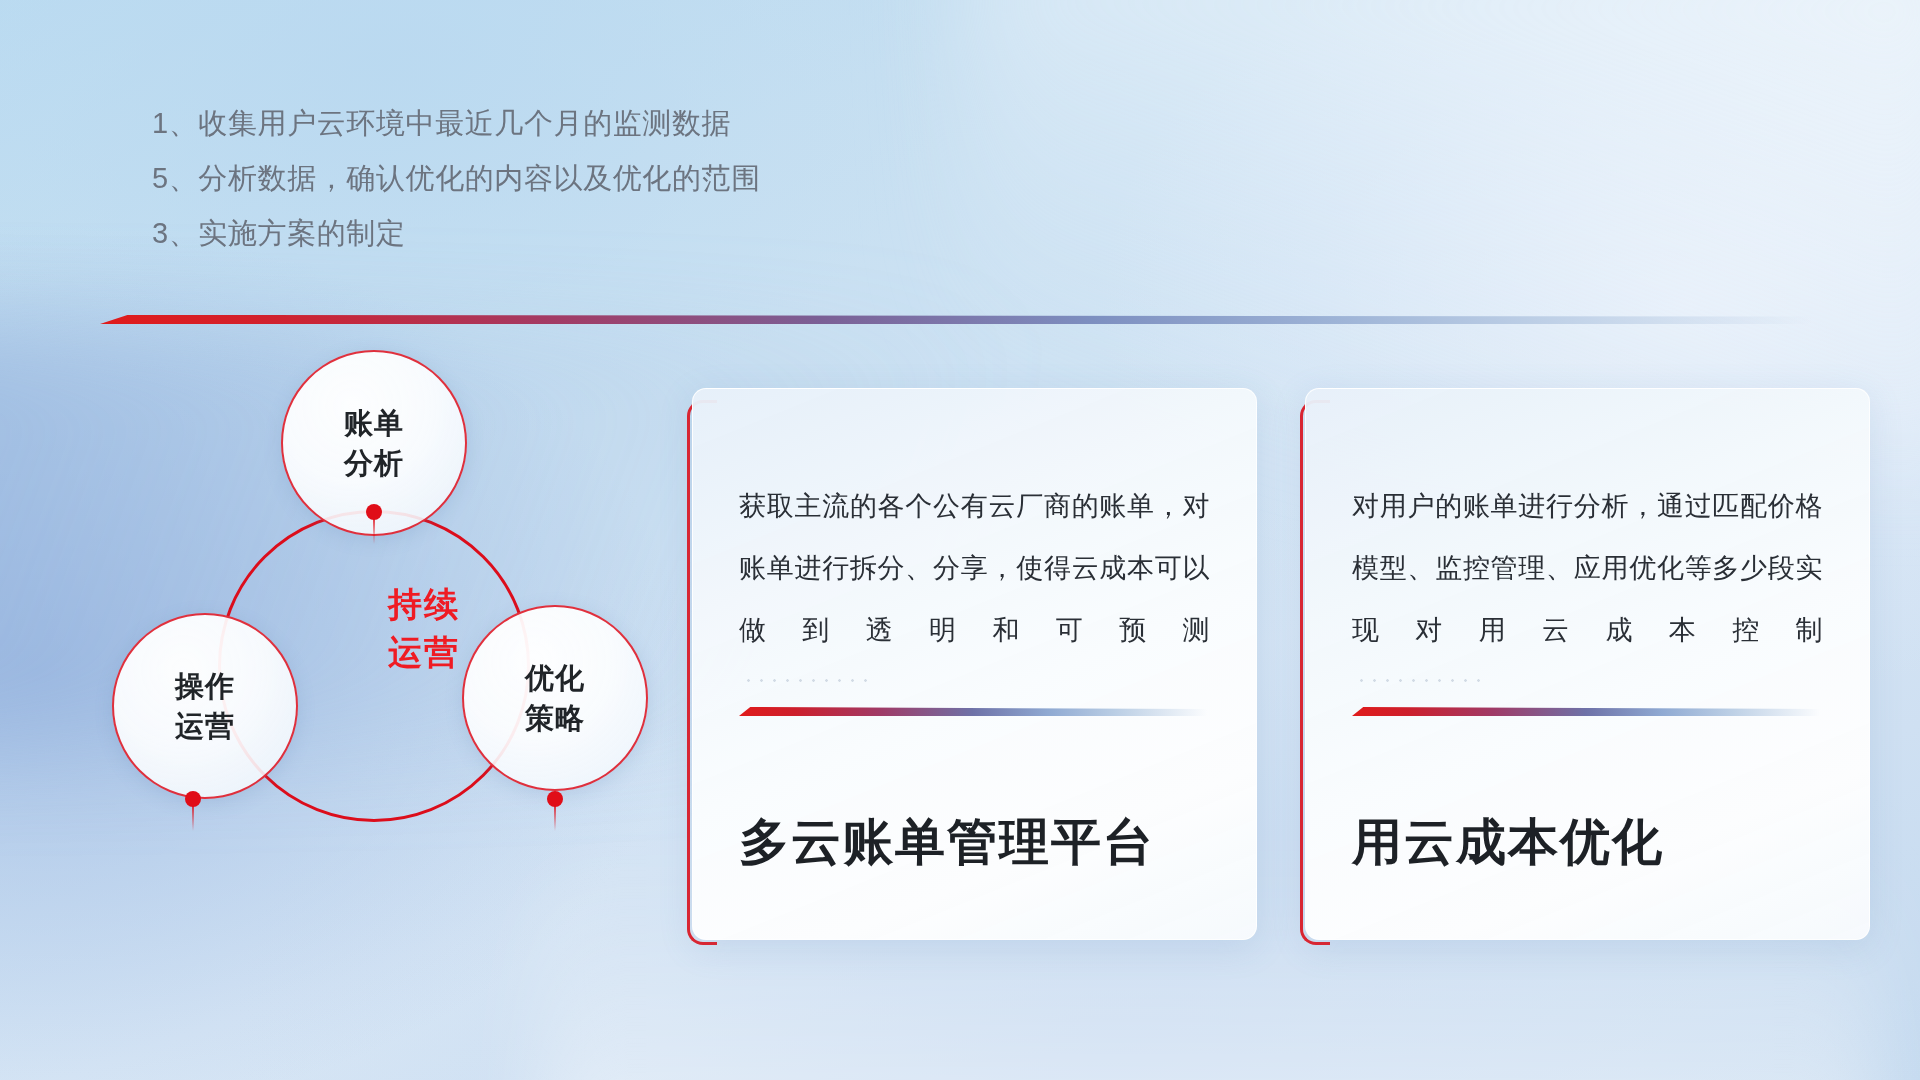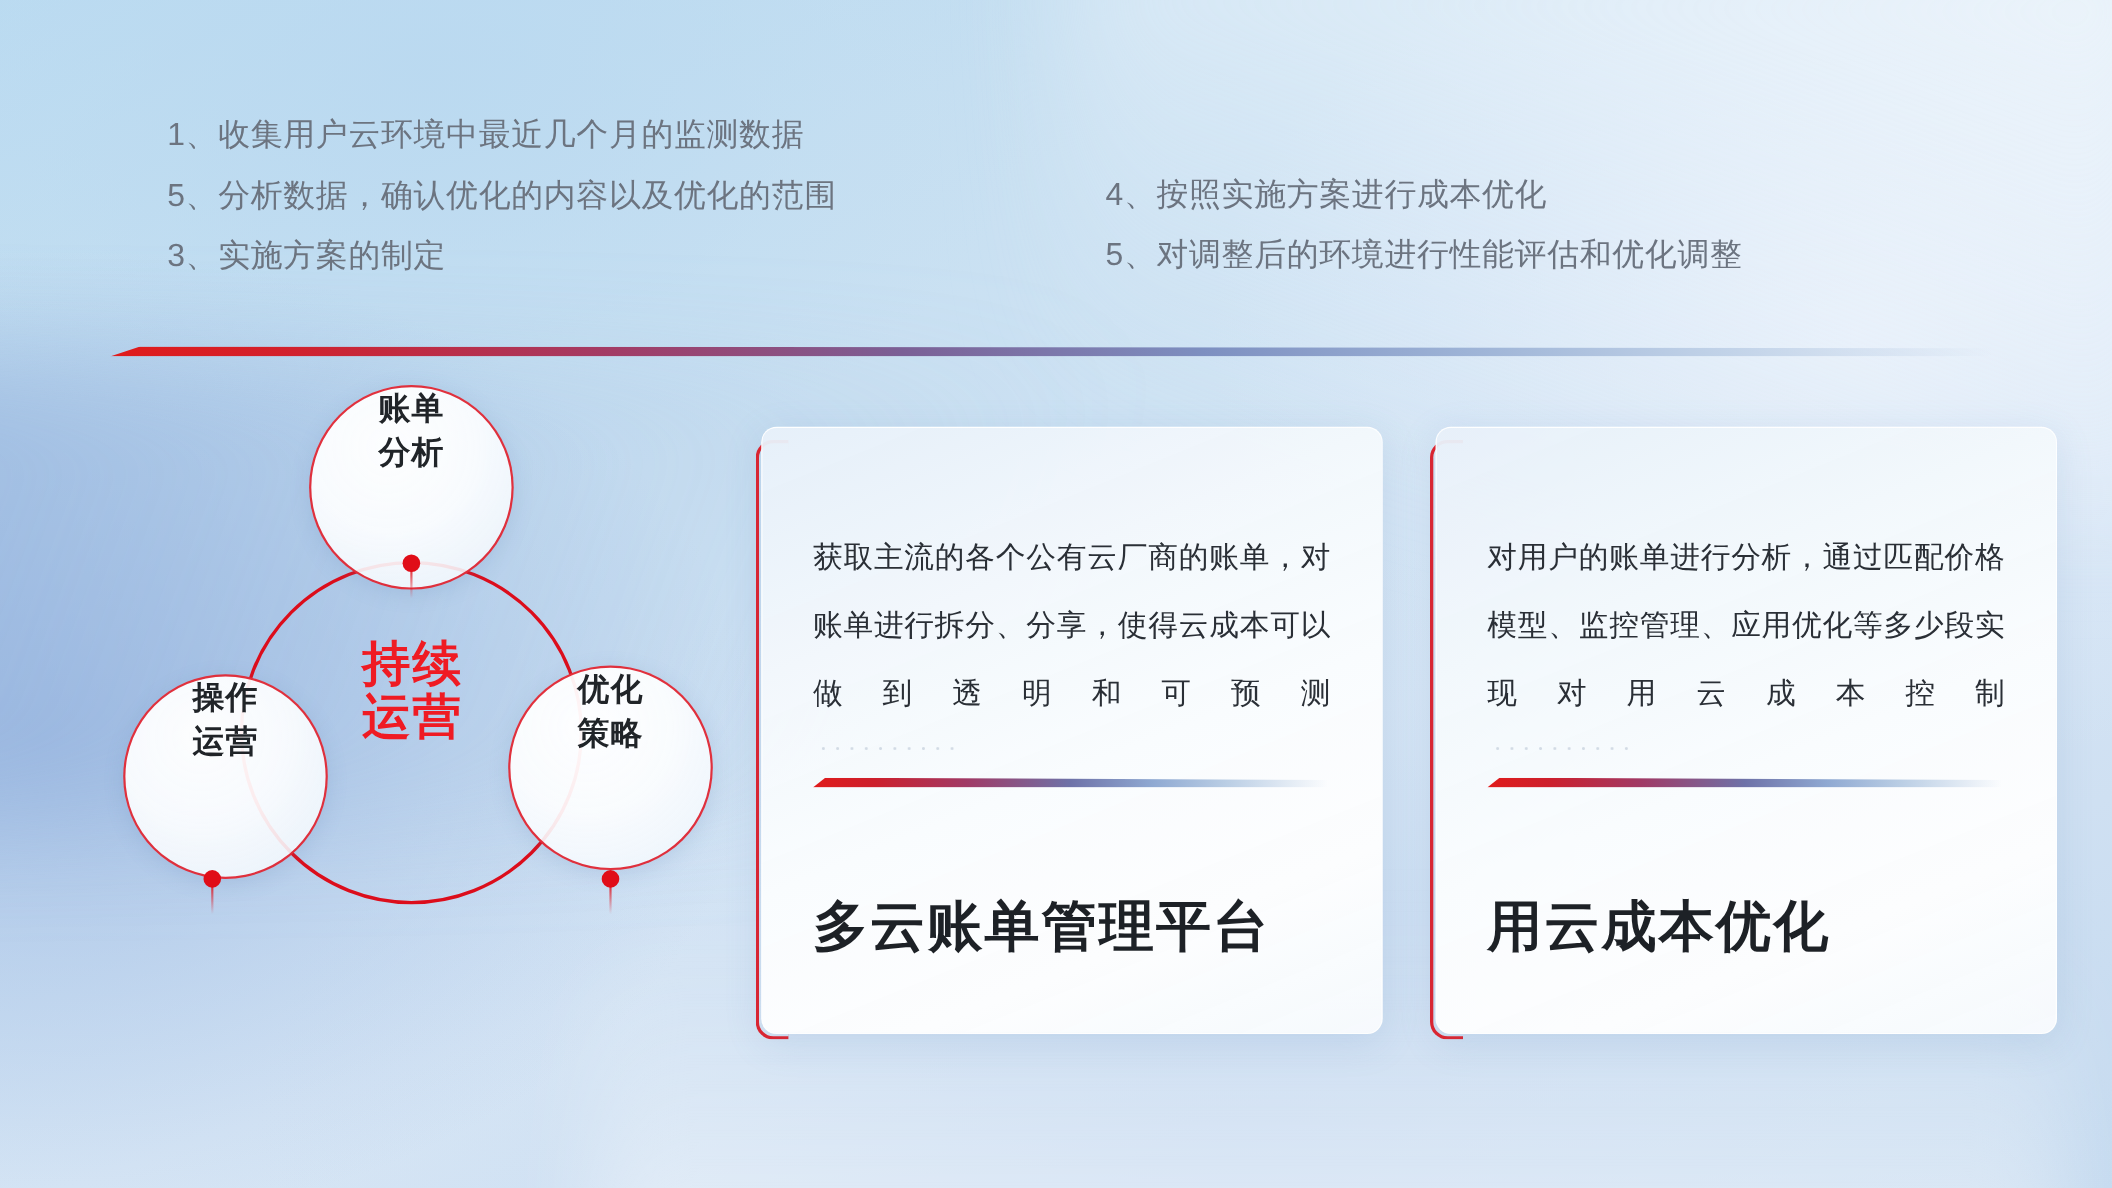--- a/index.html
+++ b/index.html
@@ -129,20 +129,21 @@
     height: 186px;
     border-radius: 50%;
     border: 2px solid rgba(220,13,27,0.85);
     box-sizing: border-box;
     background:
       radial-gradient(circle at 38% 30%, rgba(255,255,255,0.97) 0%, rgba(253,254,255,0.93) 45%, rgba(238,245,252,0.86) 100%);
     box-shadow: 0 4px 18px rgba(90,130,180,0.18);
     display: flex;
     flex-direction: column;
     align-items: center;
+    justify-content: center;
     color: #202428;
     font-size: 29px;
     font-weight: bold;
     line-height: 40px;
     letter-spacing: 1px;
   }
   .node.top   { left: 181px; top: 0px; }
   .node.left  { left: 12px;   top: 263px; }
   .node.right { left: 362px; top: 255px; }
 
@@ -166,23 +167,23 @@
   .dot.d-left  { left: 85px;  top: 441px; }
   .dot-tail.t-left { left: 92px; top: 455px; }
   .dot.d-right { left: 447px; top: 441px; }
   .dot-tail.t-right { left: 454px; top: 455px; }
 
   .center-label {
     position: absolute;
     left: 190px;
     top: 230px;
     width: 170px;
-    text-align: center;
+    text-align: right;
     color: #ef1b23;
-    font-size: 44px;
+    font-size: 34px;
     font-weight: bold;
     line-height: 48px;
     letter-spacing: 2px;
   }
 
   
   .card {
     position: absolute;
     top: 388px;
     width: 565px;
@@ -277,24 +278,20 @@
   <div class="sheen-a"></div>
   <div class="sheen-b"></div>
   <div class="sheen-c"></div>
 
   <div class="bullets-left">
     <div class="bullet-line">1、收集用户云环境中最近几个月的监测数据</div>
     <div class="bullet-line">5、分析数据，确认优化的内容以及优化的范围</div>
     <div class="bullet-line">3、实施方案的制定</div>
   </div>
 
-  <div class="bullets-right">
-    <div class="bullet-line">4、按照实施方案进行成本优化</div>
-    <div class="bullet-line">5、对调整后的环境进行性能评估和优化调整</div>
-  </div>
 
   <div class="top-divider">
     <div class="bar"></div>
   </div>
 
   <div class="diagram">
 
     <div class="ring"></div>
 
     <div class="node top">

